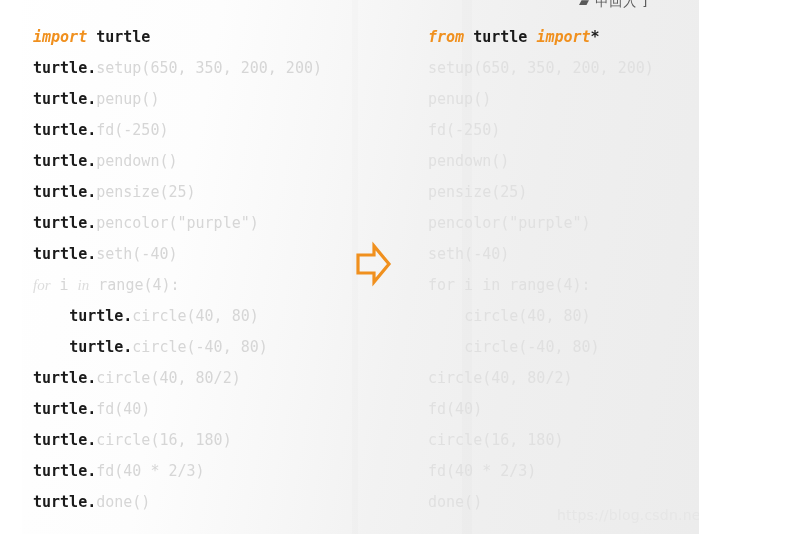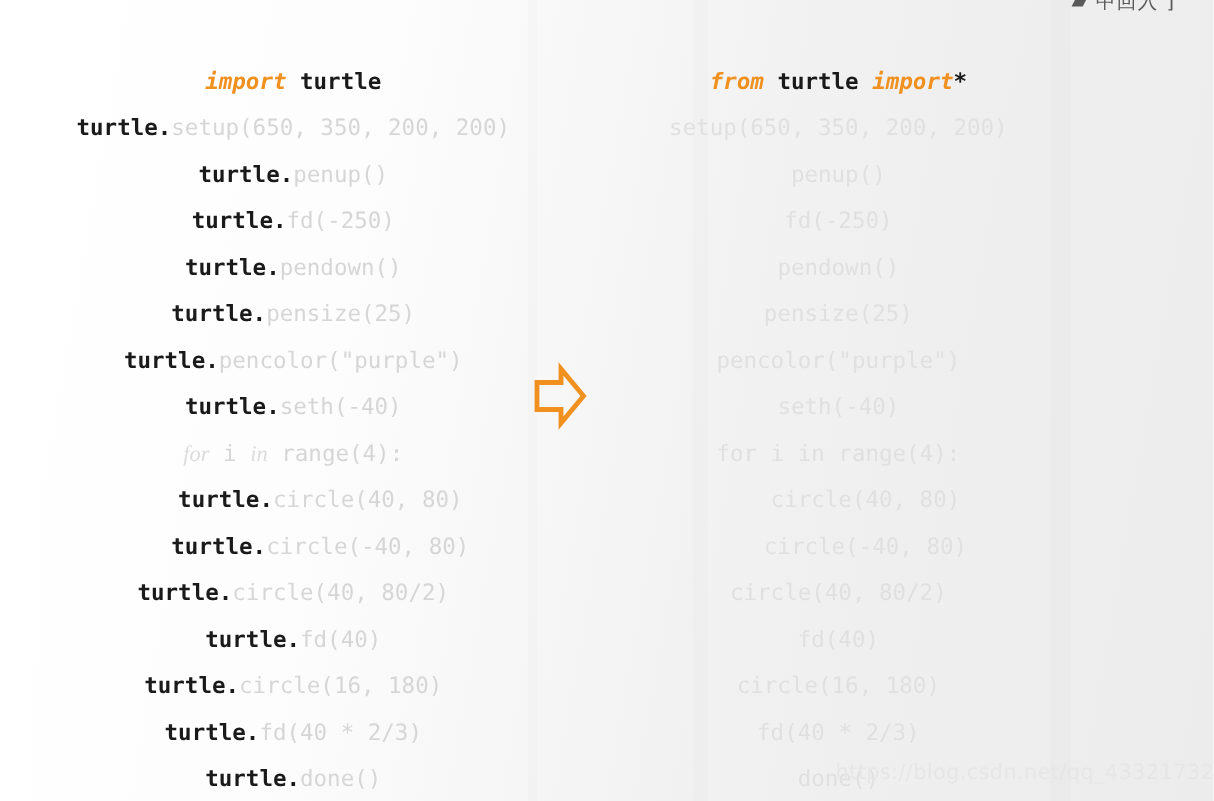--- a/index.html
+++ b/index.html
@@ -9,54 +9,52 @@
   body {
     width: 809px;
     height: 534px;
     overflow: hidden;
     font-family: "DejaVu Sans Mono", monospace;
     background: #ffffff;
   }
 
   #slide {
     position: relative;
-    width: 809px;
+    width: 699px;
     height: 534px;
     background:
       linear-gradient(100deg,
         #ffffff 0%,
         #fdfdfd 28%,
         #f7f7f7 45%,
         #f2f2f2 58%,
         #efefef 72%,
         #ececec 100%);
     overflow: hidden;
-    text-align: center;
   }
 
   
   .band {
     position: absolute;
     top: 0;
     bottom: 0;
     pointer-events: none;
   }
   .band-a { left: 352px; width: 6px;  background: rgba(0,0,0,0.012); }
   .band-b { left: 462px; width: 10px; background: rgba(0,0,0,0.010); }
   .band-c { left: 700px; width: 14px; background: rgba(0,0,0,0.010); }
   .band-d { left: 0px;   width: 22px; background: rgba(255,255,255,0.55); }
 
   .code-col {
     position: absolute;
-    top: 39px;
+    top: 22px;
     white-space: pre;
     font-size: 15px;
     line-height: 31px;
     letter-spacing: 0px;
-    margin-left: 18px;
   }
   #col-left  { left: 33px;  }
   #col-right { left: 428px; }
 
   .line { height: 31px; }
 
   
   .kw        { color: #f0901e; font-style: italic; font-weight: bold; }
   .kw-faded  { color: #dcdcdc; font-style: italic; font-family: Liberation Serif, serif; }
   .obj       { color: #1a1a1a; font-weight: bold; }

